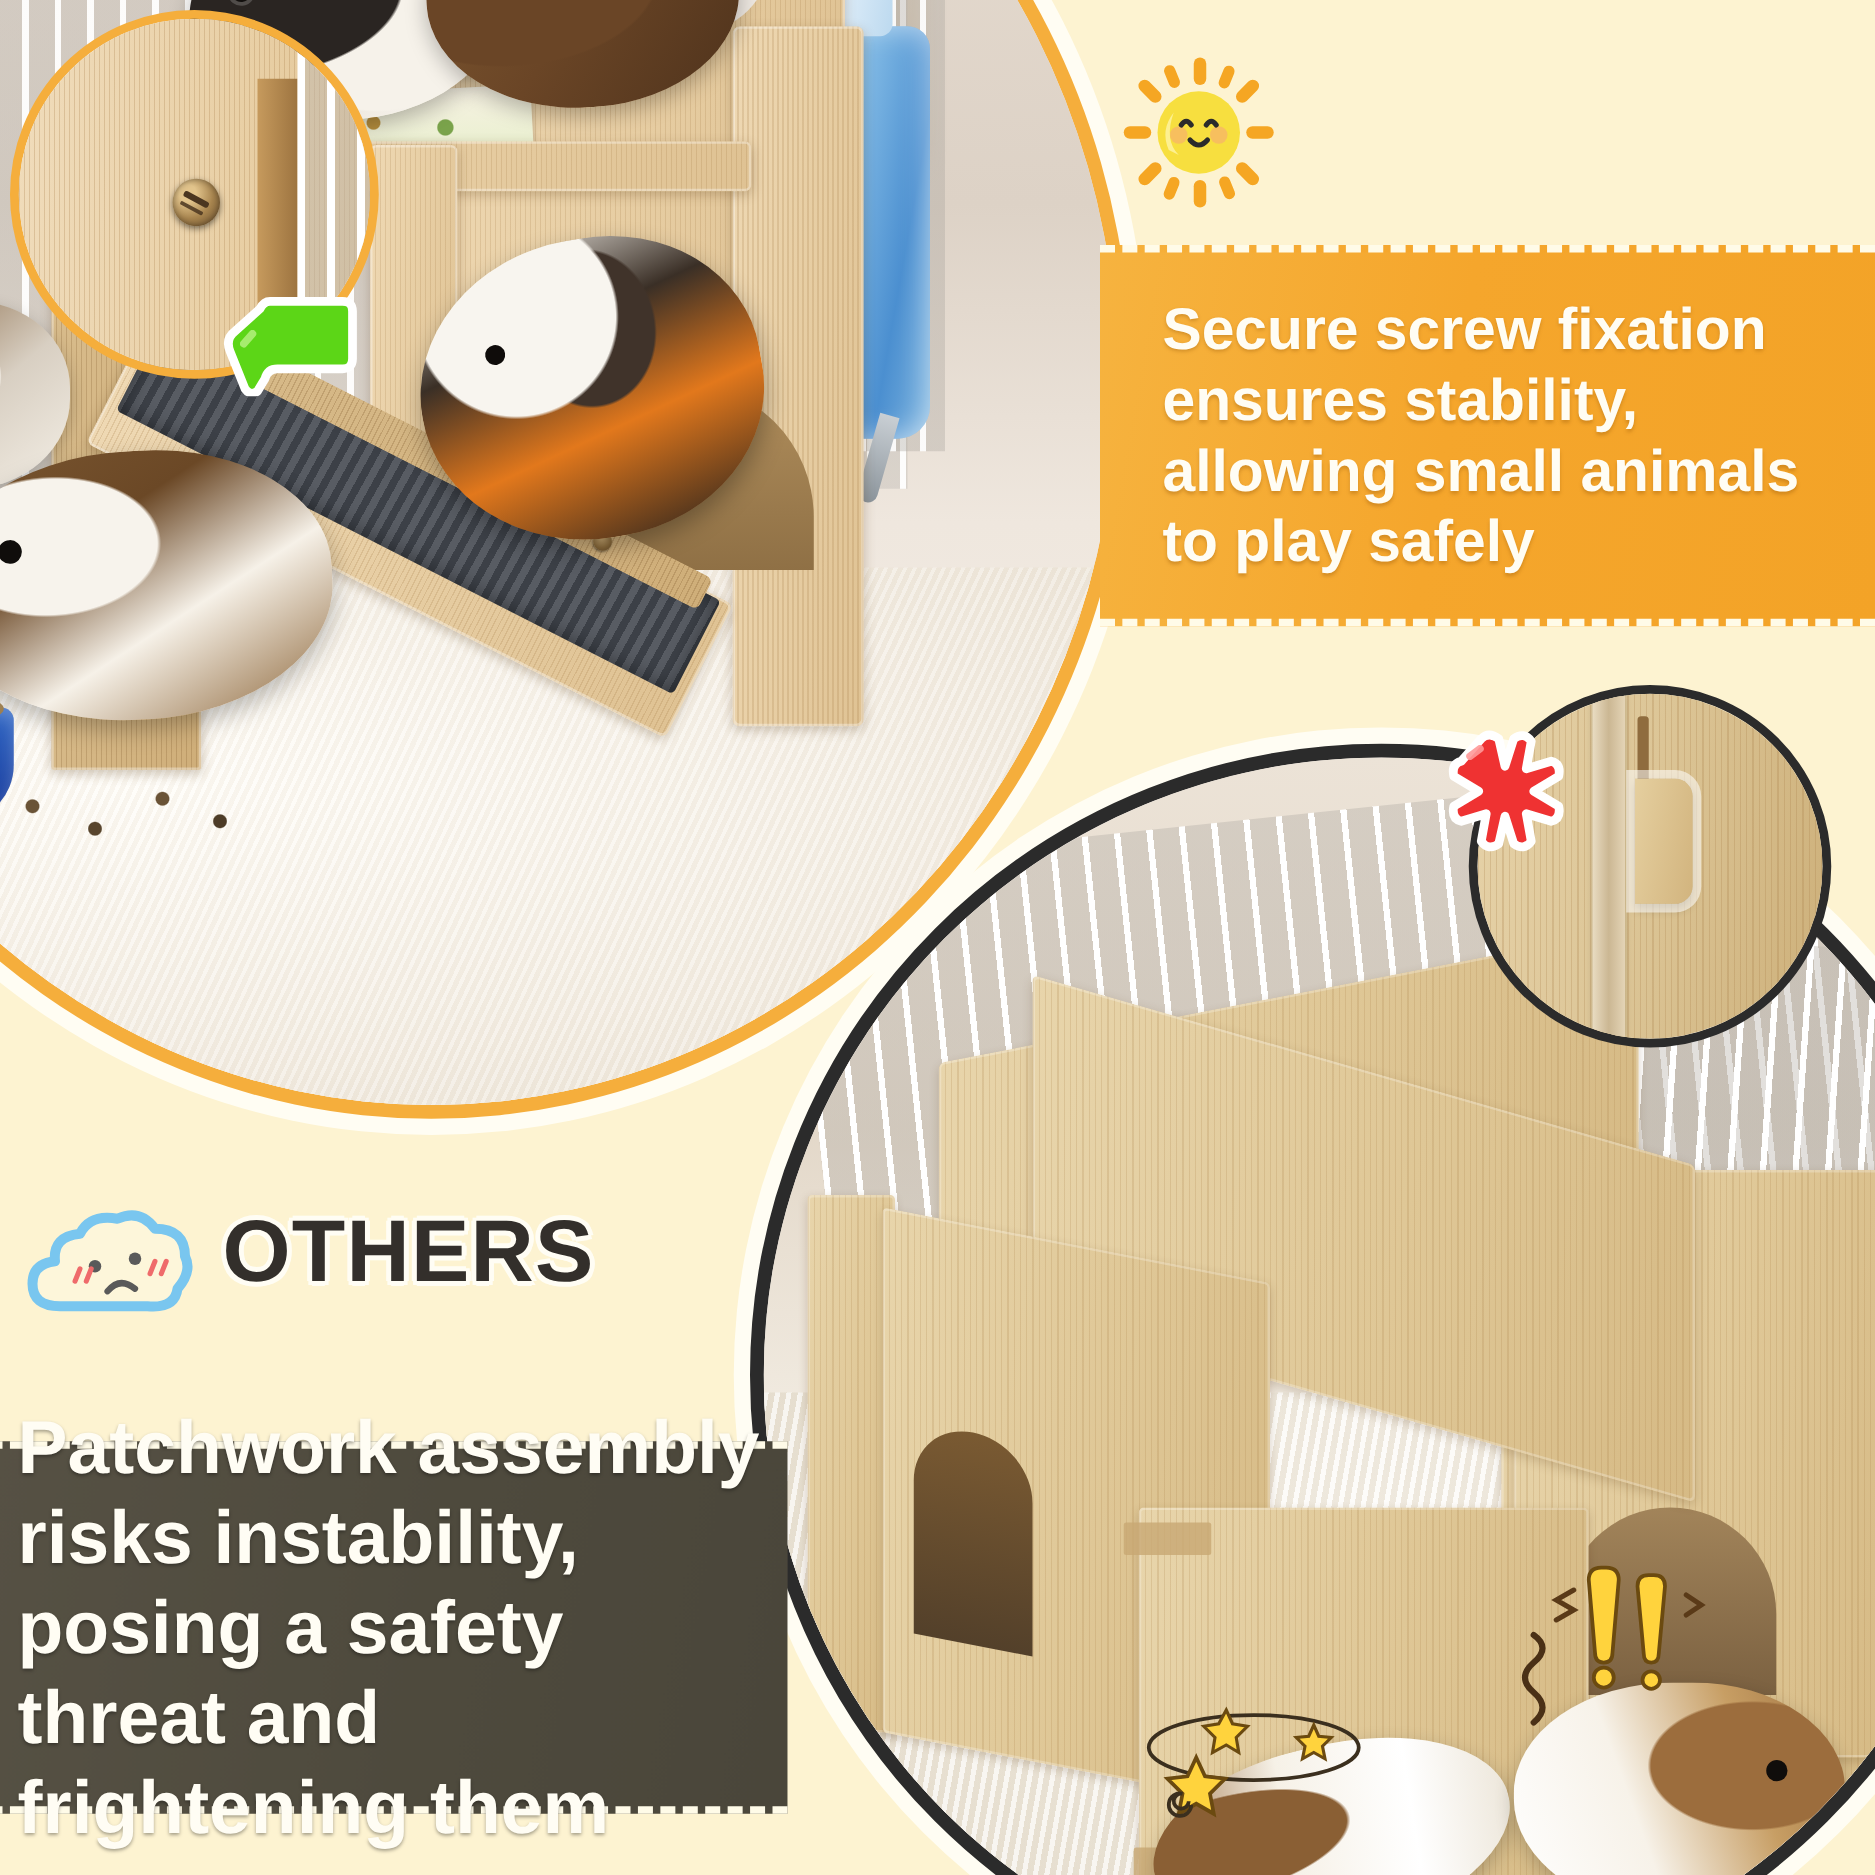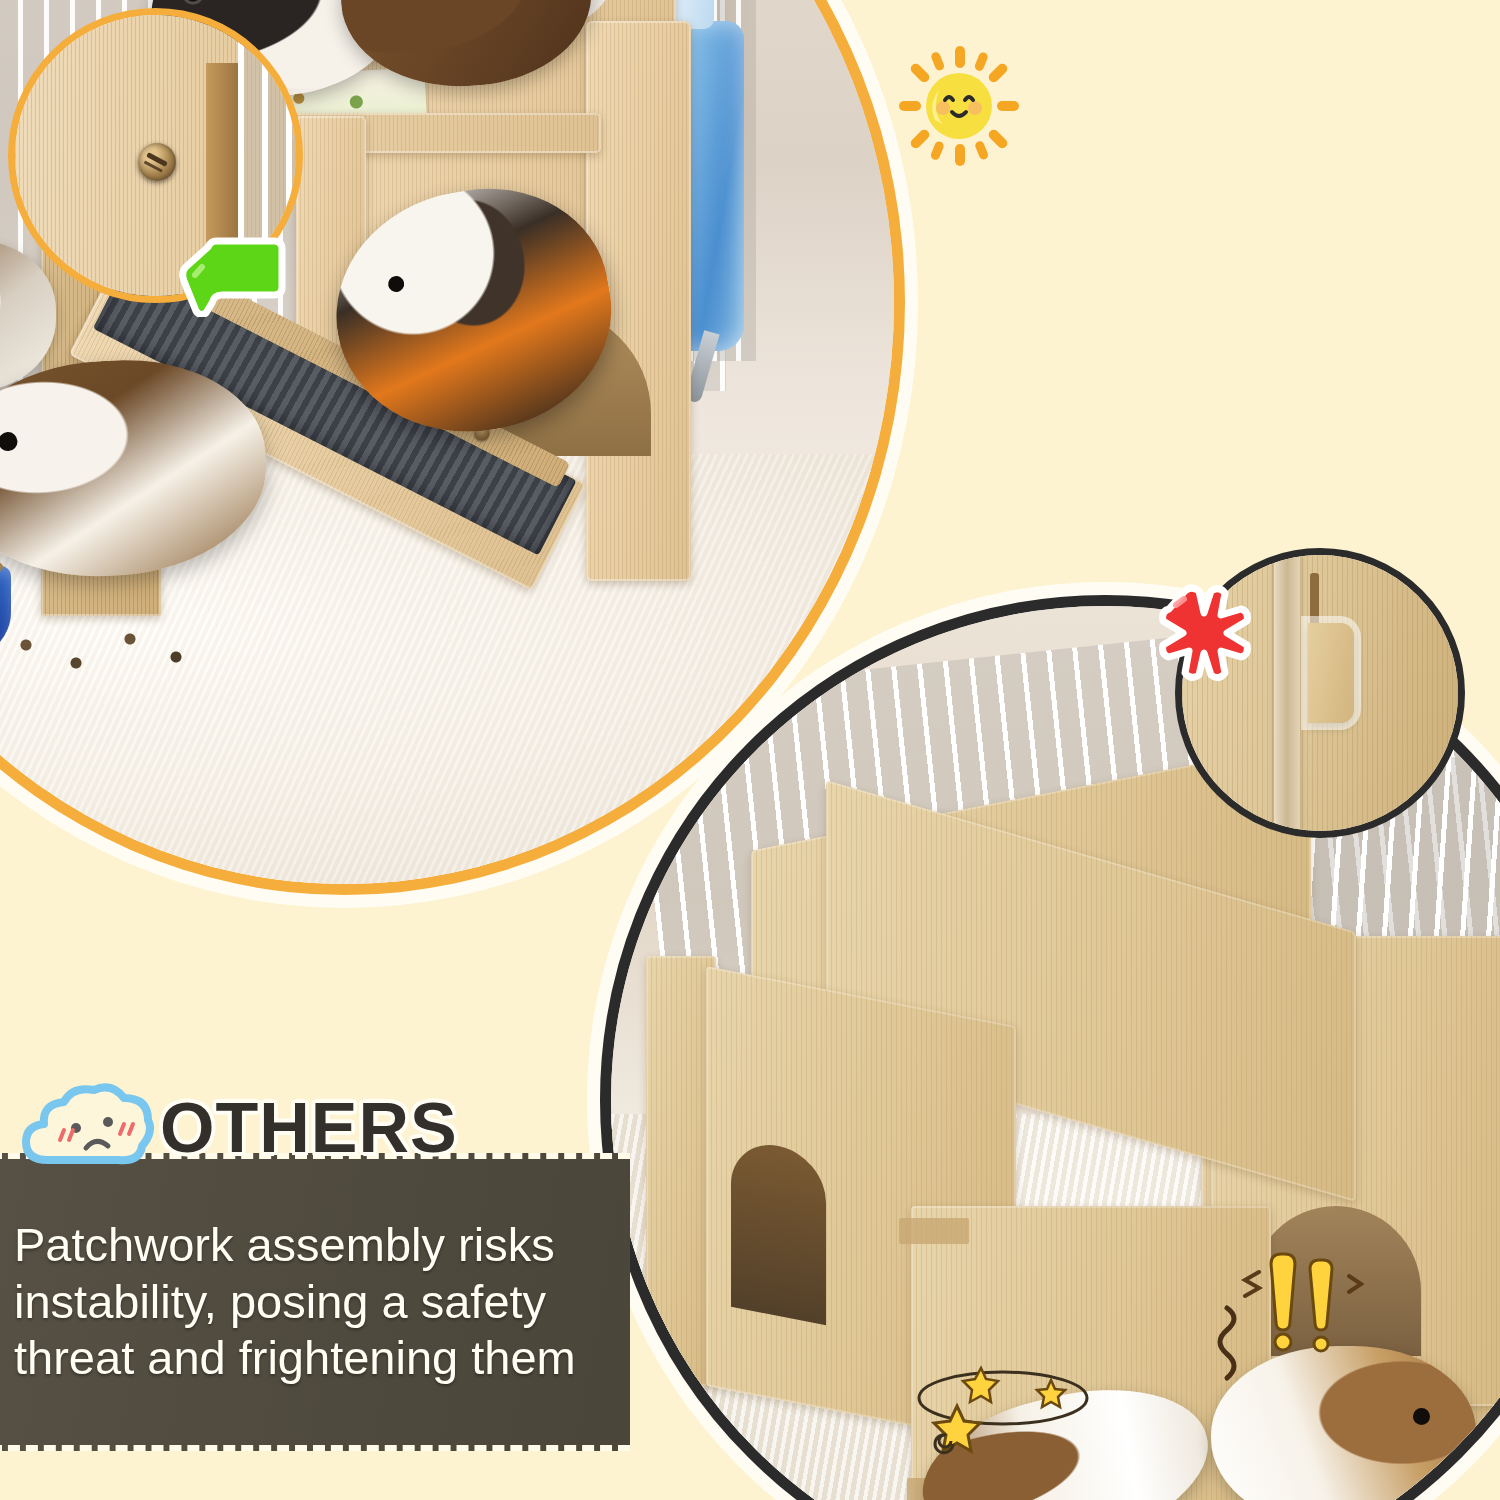--- a/index.html
+++ b/index.html
@@ -384,40 +384,40 @@
     border-radius:0 14px 14px 0;
     box-shadow:0 0 0 7px rgba(255,255,255,.55), 0 4px 8px rgba(0,0,0,.25);
   }
   #tab-inset .slot{
     position:absolute; left:128px; top:18px; width:9px; height:56px;
     background:#8f6c3e; border-radius:3px;
   }
   #x-badge{ left:1153px; top:583px; width:102px; height:100px; z-index:25; }
 
   
-  #others-header{ left:14px; top:1068px; width:560px; height:120px; z-index:15;
-    display:flex; align-items:center; }
+  #others-header{ left:14px; top:961px; width:560px; height:120px; z-index:15;
+    display:flex; align-items:flex-start; gap:18px; }
   #cloud-icon{ width:146px; height:104px; flex:0 0 auto; }
   #others-title{
     font-size:70px; font-weight:bold; letter-spacing:1px;
     color:#332f2b;
     text-shadow:
       -3px -3px 0 #fffdf4, 3px -3px 0 #fffdf4, -3px 3px 0 #fffdf4, 3px 3px 0 #fffdf4,
        0 -4px 0 #fffdf4, 0 4px 0 #fffdf4, -4px 0 0 #fffdf4, 4px 0 0 #fffdf4;
   }
   #others-panel{
     left:-10px; top:1153px; width:640px; height:298px; z-index:14;
     background:linear-gradient(100deg,#565144 0%,#4e4a3d 55%,#4a463a 100%);
     border-top:6px dashed #fffbe8;
     border-bottom:6px dashed #fffbe8;
     display:flex; align-items:center;
     padding:0 22px 0 24px;
   }
   #others-panel .txt{
-    color:#fffdf4; font-size:47px; line-height:1.2; font-weight:normal;
+    color:#fffdf4; font-size:60px; line-height:1.2; font-weight:bold;
     text-shadow:0 2px 3px rgba(0,0,0,.35);
   }
 
   
   #vs-badge{ left:612px; top:672px; width:330px; height:252px; z-index:30; }
   #vs-text{
     position:absolute; inset:0; display:flex; align-items:center; justify-content:center;
     font-size:92px; font-weight:bold; color:#f0a13f; letter-spacing:3px;
     padding-top:6px;
   }
@@ -504,20 +504,23 @@
         <path d="M40 78 Q33 62 44 48 Q36 70 48 82 Z" fill="#fdf29a" opacity=".9"></path>
         <circle cx="48" cy="66" r="7" fill="#f7b46a" opacity=".75"></circle>
         <circle cx="80" cy="66" r="7" fill="#f7b46a" opacity=".75"></circle>
         <path d="M50 58 Q54 52 58 58" stroke="#2b2b2b" stroke-width="4" fill="none" stroke-linecap="round"></path>
         <path d="M70 58 Q74 52 78 58" stroke="#2b2b2b" stroke-width="4" fill="none" stroke-linecap="round"></path>
         <path d="M57 70 Q64 78 71 70" stroke="#2b2b2b" stroke-width="4" fill="none" stroke-linecap="round"></path>
       </svg>
     </span>
   </div>
 
+  <div class="abs" id="ours-panel">
+    <div class="txt">Secure screw fixation ensures stability, allowing small animals to play safely</div>
+  </div>
 
   <div class="abs" id="others-photo">
     <div class="room-bg2"></div>
     <div class="cage-bars2"></div>
     <div class="cage-bars3"></div>
     <div class="rug2"></div>
 
     <div class="abs lw" id="o-roof-back"></div>
     <div class="abs lw" id="o-panel-right"></div>
     <div class="abs lw" id="o-panel-wavy"></div>

